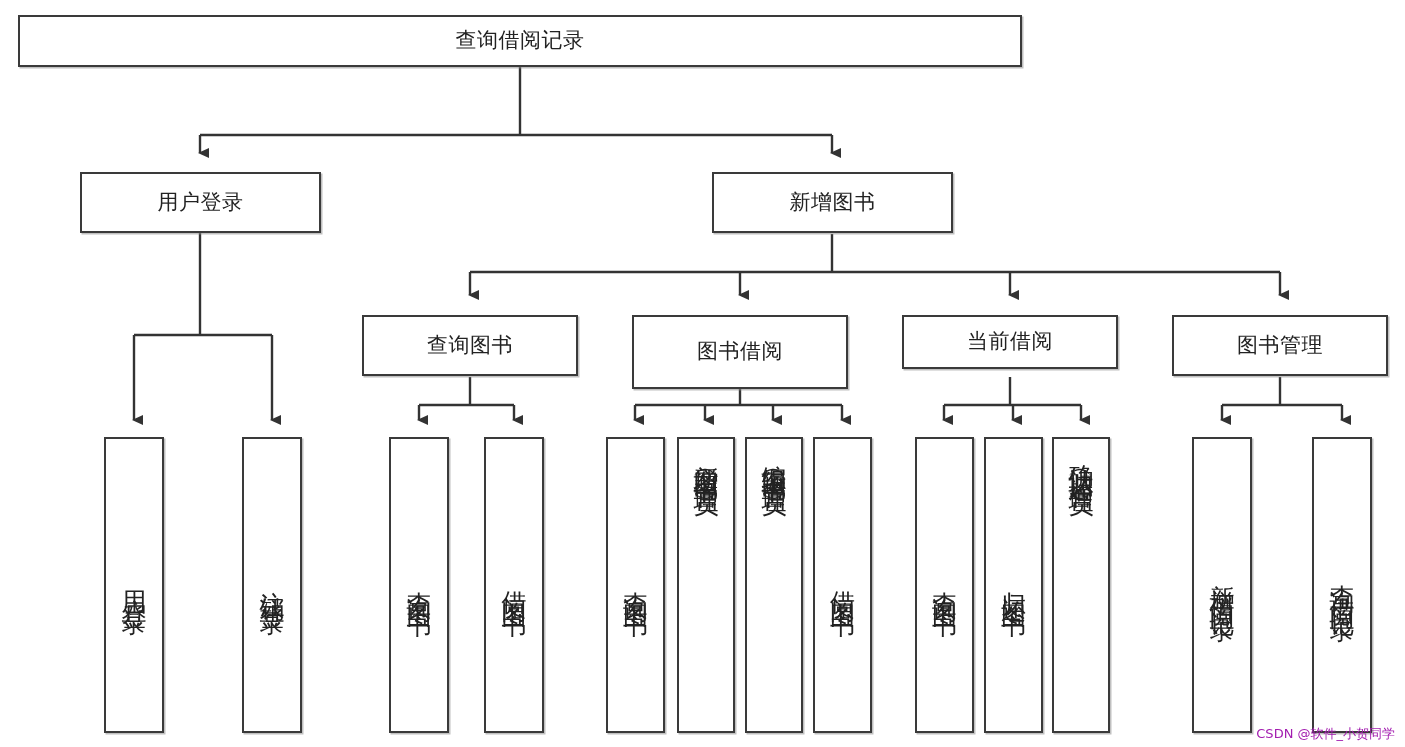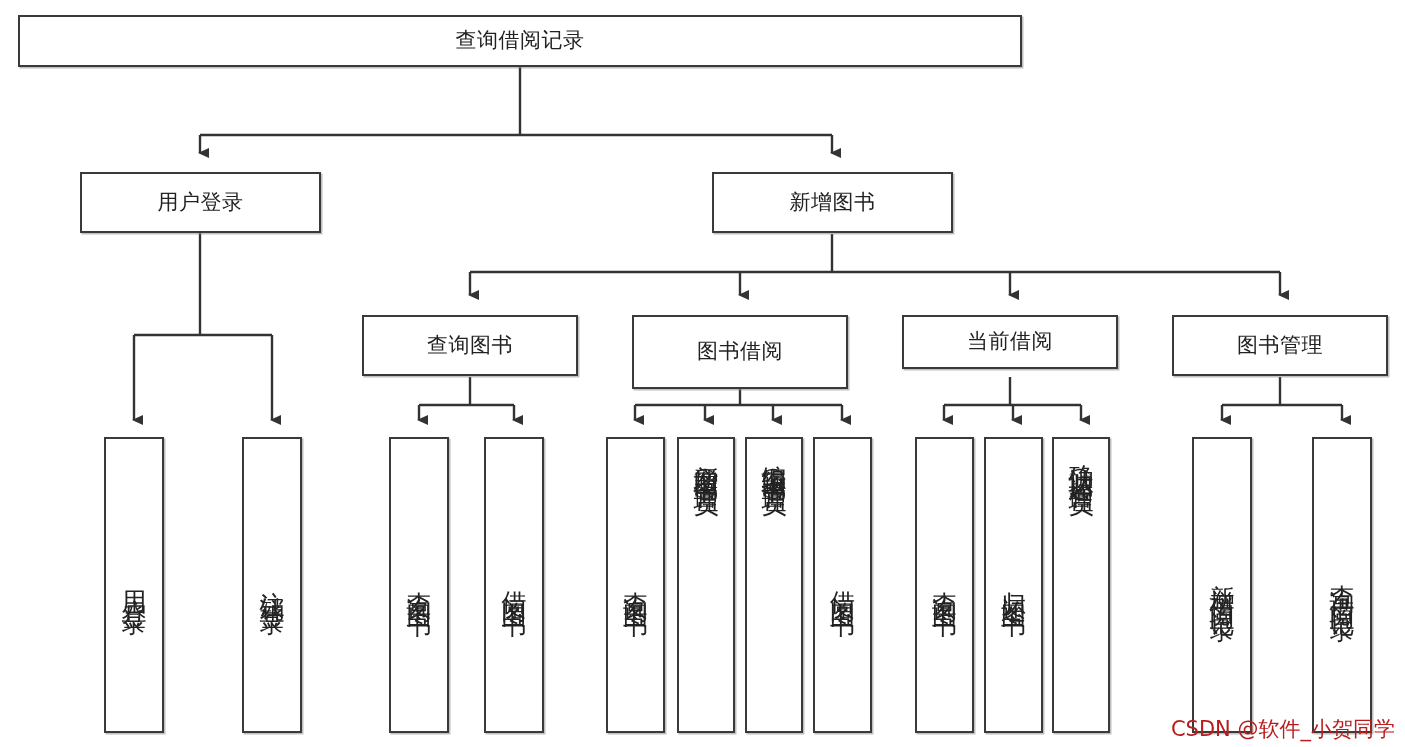--- a/index.html
+++ b/index.html
@@ -61,22 +61,22 @@
     align-items:center;
     padding-top:0;
   }
   .node.vert.short .lbl{
     letter-spacing:7px;
   }
   .watermark{
     position:absolute;
     right:10px;
     bottom:4px;
-    font-size:21px;
-    color:#b91c1c;
+    font-size:13px;
+    color:#a21caf;
     white-space:nowrap;
     z-index:5;
     font-family:"DejaVu Sans","Liberation Sans",sans-serif;
   }
 </style>
 </head>
 <body>
 
 <div id="stage">
 

